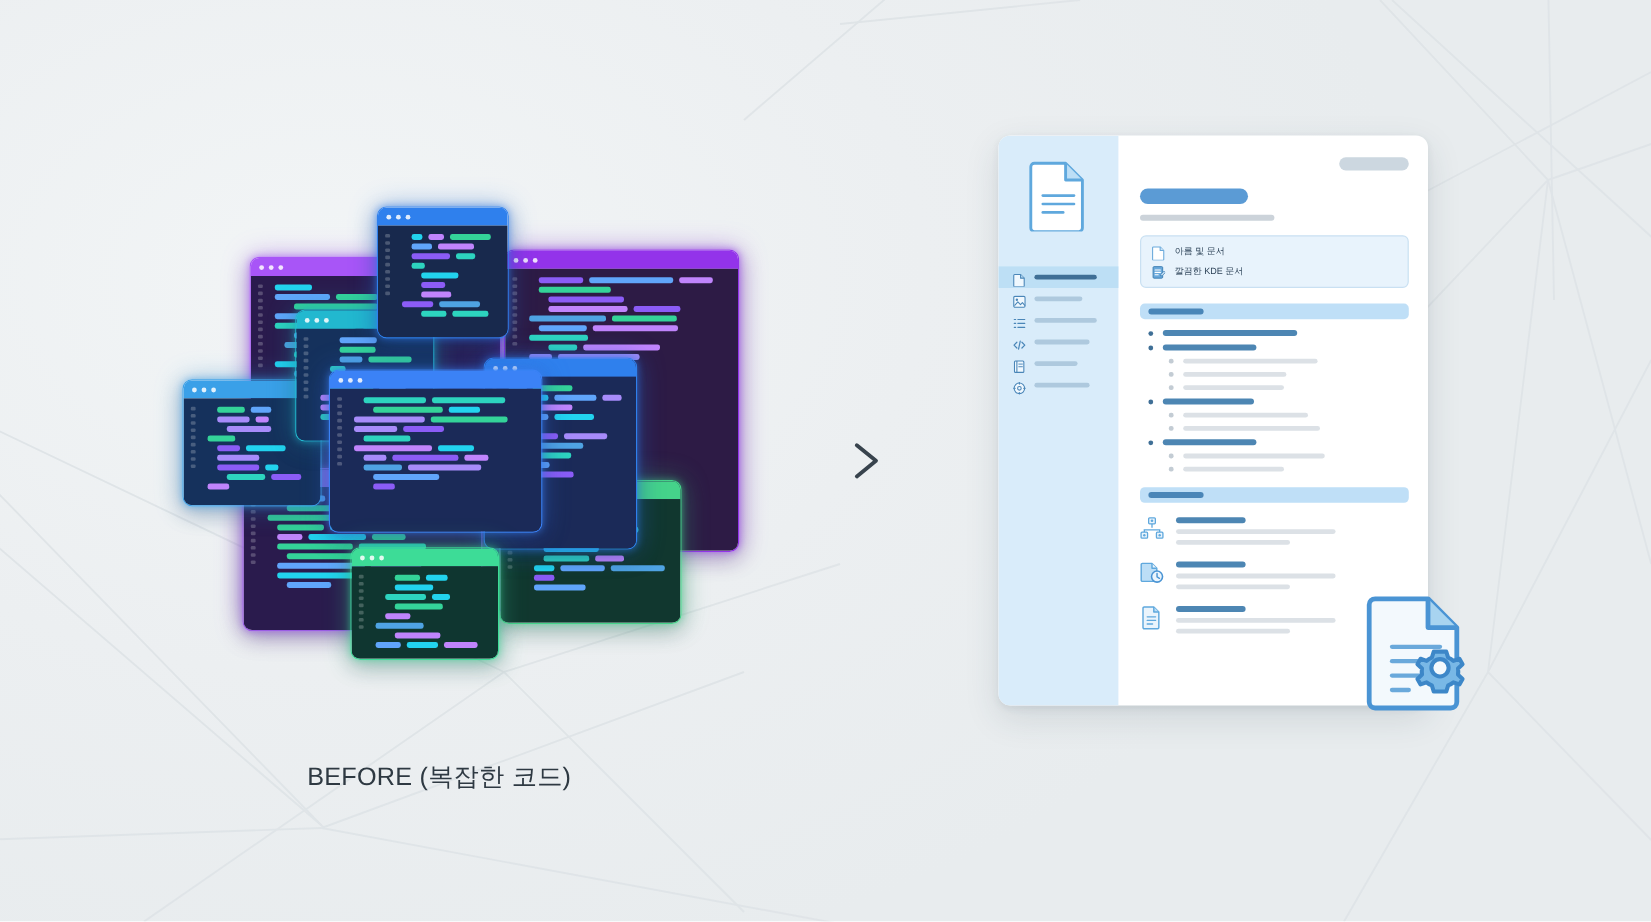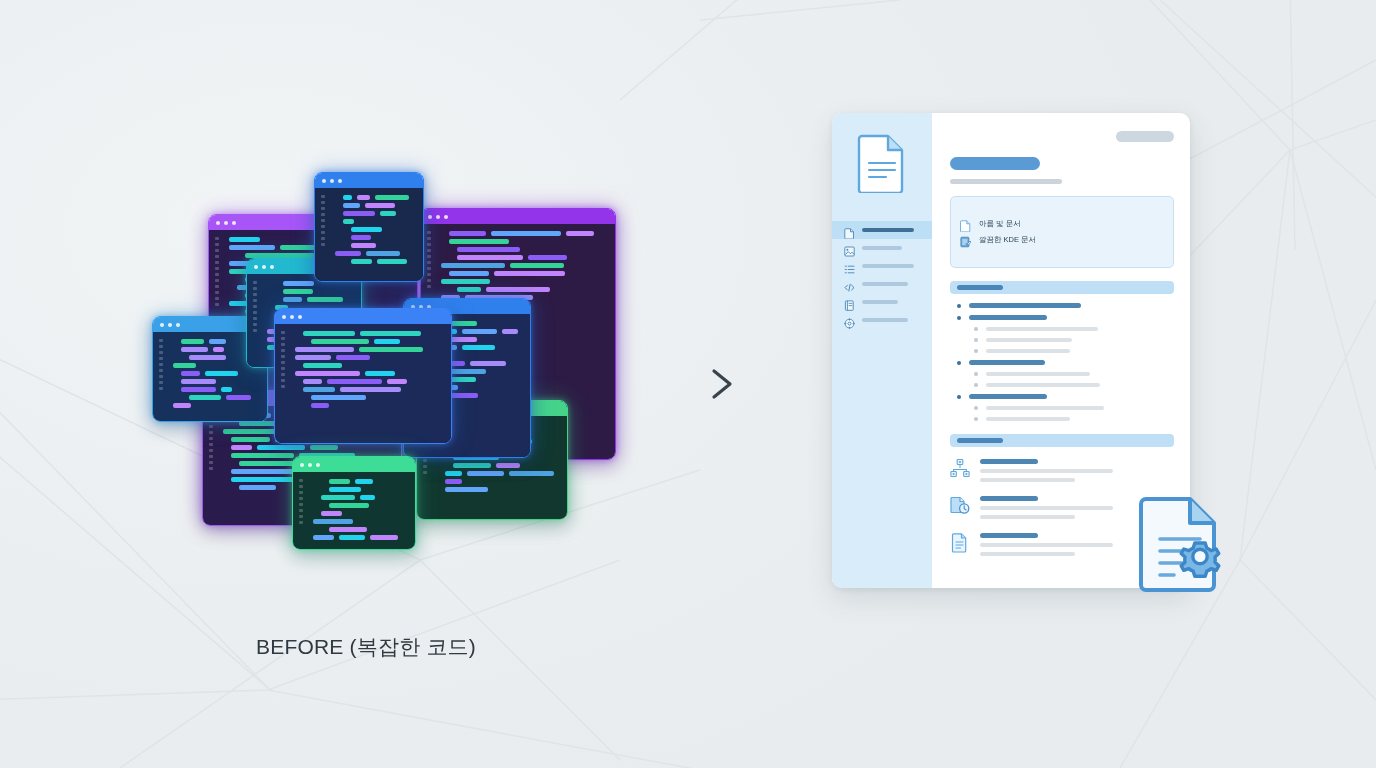--- a/index.html
+++ b/index.html
@@ -153,21 +153,21 @@
     border-radius: 3px;
     background: #ccd3da;
     margin-top: 9px;
   }
 
   .info-box {
     margin-top: 12px;
     background: #e8f3fc;
     border: 1px solid #c9e0f2;
     border-radius: 5px;
-    padding: 21px 9px;
+    padding: 7px 9px;
     display: flex;
     flex-direction: column;
     gap: 4px;
   }
   .info-row { display: flex; align-items: center; gap: 8px; }
   .info-row .ico { width: 11px; height: 12px; flex: 0 0 11px; display:block; }
   .info-row .txt { font-size: 7.5px; color: #2c4257; white-space: nowrap; }
 
   .section-head {
     margin-top: 13px;

